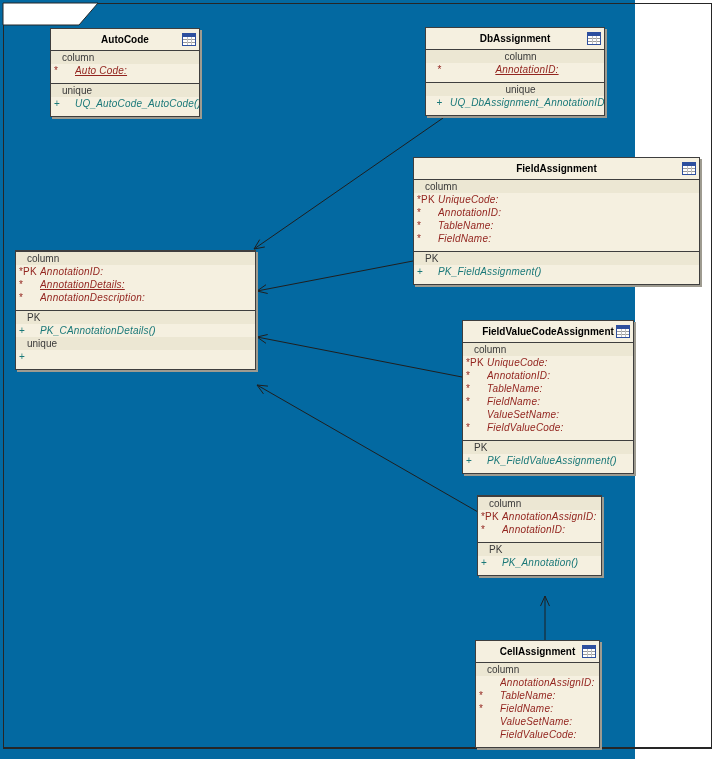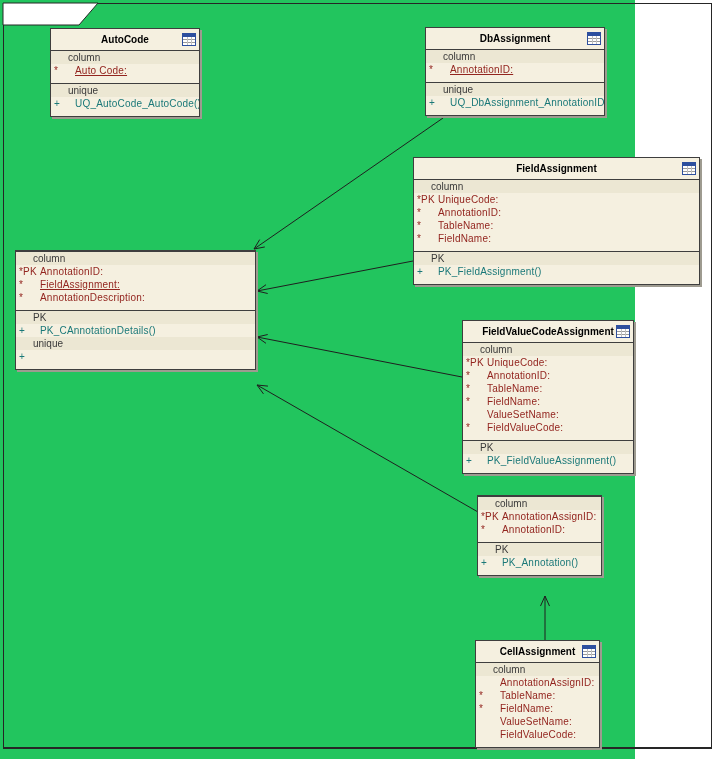--- a/index.html
+++ b/index.html
@@ -1,32 +1,32 @@
 <!DOCTYPE html>
 <html style="--fill: #F5F0E0; --band: #ECE7D3; --border: #3E3E3E; --shadow: #9E9B90; --coltxt: #93251F; --optxt: #1A7878; --labeltxt: #3A3A3A; --title: #000000; --line: #262626;"><head>
 <meta charset="utf-8">
 <style>
   html,body{margin:0;padding:0;width:717px;height:759px;background:#ffffff;overflow:hidden;
     font-family:"Liberation Sans", sans-serif;}
-  #canvas{position:relative;width:635px;height:759px;background:#22c55e;}
+  #canvas{position:relative;width:635px;height:759px;background:#0369a1;}
   #frame-border{position:absolute;left:3px;top:3px;width:709px;height:746px;
     border:1px solid var(--line);border-bottom-width:2px;box-sizing:border-box;pointer-events:none;}
   #frame-tab-label{position:absolute;left:9px;top:6px;font-size:11px;font-weight:bold;color:#111;}
   #lines{position:absolute;left:0;top:0;z-index:1;}
   .tbl{position:absolute;z-index:2;background:var(--fill);border:1px solid var(--border);
     box-shadow:2px 2px 0 var(--shadow);box-sizing:border-box;}
   .tbl-h{position:relative;height:21px;display:flex;align-items:center;justify-content:center;}
   .tbl-title{font-size:10px;font-weight:bold;color:var(--title);white-space:nowrap;}
   .tbl-icon{position:absolute;right:3px;top:3px;width:14px;height:13px;}
   .comp{border-top:1px solid var(--border);padding-bottom:6px;}
   .seg-label{height:13px;line-height:13px;font-size:10px;color:var(--labeltxt);
-    padding-left:17px;background:var(--band);}
+    padding-left:11px;background:var(--band);}
   .row{height:13px;line-height:13px;display:flex;font-size:10px;white-space:nowrap;letter-spacing:.2px;}
   .row .mod{flex:none;width:24px;padding-left:3px;box-sizing:border-box;}
-  .row .txt{flex:1;overflow:hidden;}
+  .row .txt{flex:1;overflow:hidden;font-style:italic;}
   .row.col .mod,.row.col .txt{color:var(--coltxt);}
   .row.op .mod,.row.op .txt{color:var(--optxt);}
   .u{text-decoration:underline;}
 </style>
 </head>
 <body>
 
 <div id="canvas">
   <svg id="lines" width="717" height="759">
     <polygon points="3,3 98,3 79,25 3,25" fill="#ffffff" stroke="#262626" stroke-width="1"></polygon>
@@ -79,21 +79,21 @@
           </div>
         </div>
         <div class="comp">
           <div class="seg-label">unique</div>
           <div class="row op">
             <span class="mod">+</span>
             <span class="txt">UQ_AutoCode_AutoCode()</span>
           </div>
         </div>
       </div>
-      <div class="tbl" style="left: 425px; top: 27px; width: 180px;">
+      <div class="tbl" style="left: 425px; top: 27px; width: 180px; text-align: center;">
         <div class="tbl-h">
           <span class="tbl-title">DbAssignment</span>
           <span class="tbl-icon"><svg width="14" height="13" viewBox="0 0 14 13">
               <rect x="0.5" y="0.5" width="13" height="12" fill="#ffffff" stroke="#2D4F9E"></rect>
               <rect x="1" y="1" width="12" height="3" fill="#2D4F9E"></rect>
               <line x1="1" y1="6.5" x2="13" y2="6.5" stroke="#9a9a9a"></line>
               <line x1="1" y1="9.5" x2="13" y2="9.5" stroke="#9a9a9a"></line>
               <line x1="5.5" y1="4" x2="5.5" y2="12" stroke="#c0c0c0"></line>
               <line x1="9.5" y1="4" x2="9.5" y2="12" stroke="#c0c0c0"></line>
             </svg></span>
@@ -154,21 +154,21 @@
       </div>
       <div class="tbl" style="left: 15px; top: 250px; width: 241px;">
         <div class="comp">
           <div class="seg-label">column</div>
           <div class="row col">
             <span class="mod">*PK</span>
             <span class="txt">AnnotationID:</span>
           </div>
           <div class="row col">
             <span class="mod">*</span>
-            <span class="txt u">FieldAssignment:</span>
+            <span class="txt u">AnnotationDetails:</span>
           </div>
           <div class="row col">
             <span class="mod">*</span>
             <span class="txt">AnnotationDescription:</span>
           </div>
         </div>
         <div class="comp">
           <div class="seg-label">PK</div>
           <div class="row op">
             <span class="mod">+</span>

